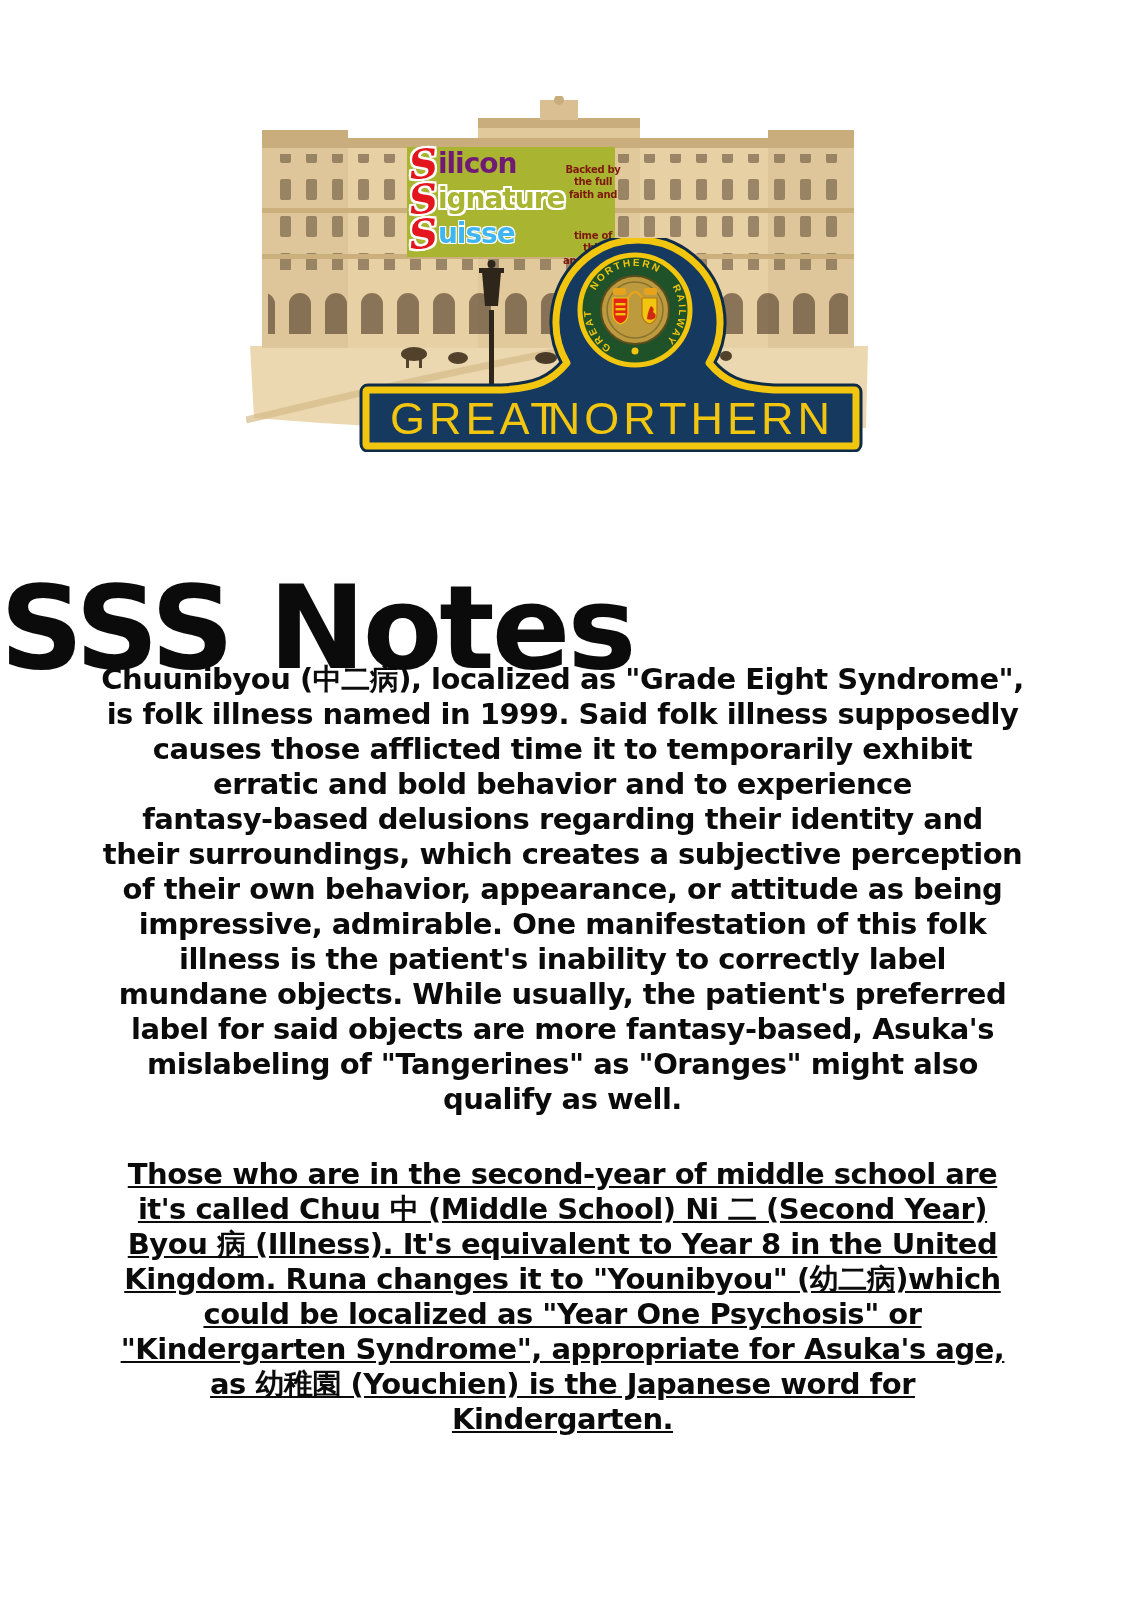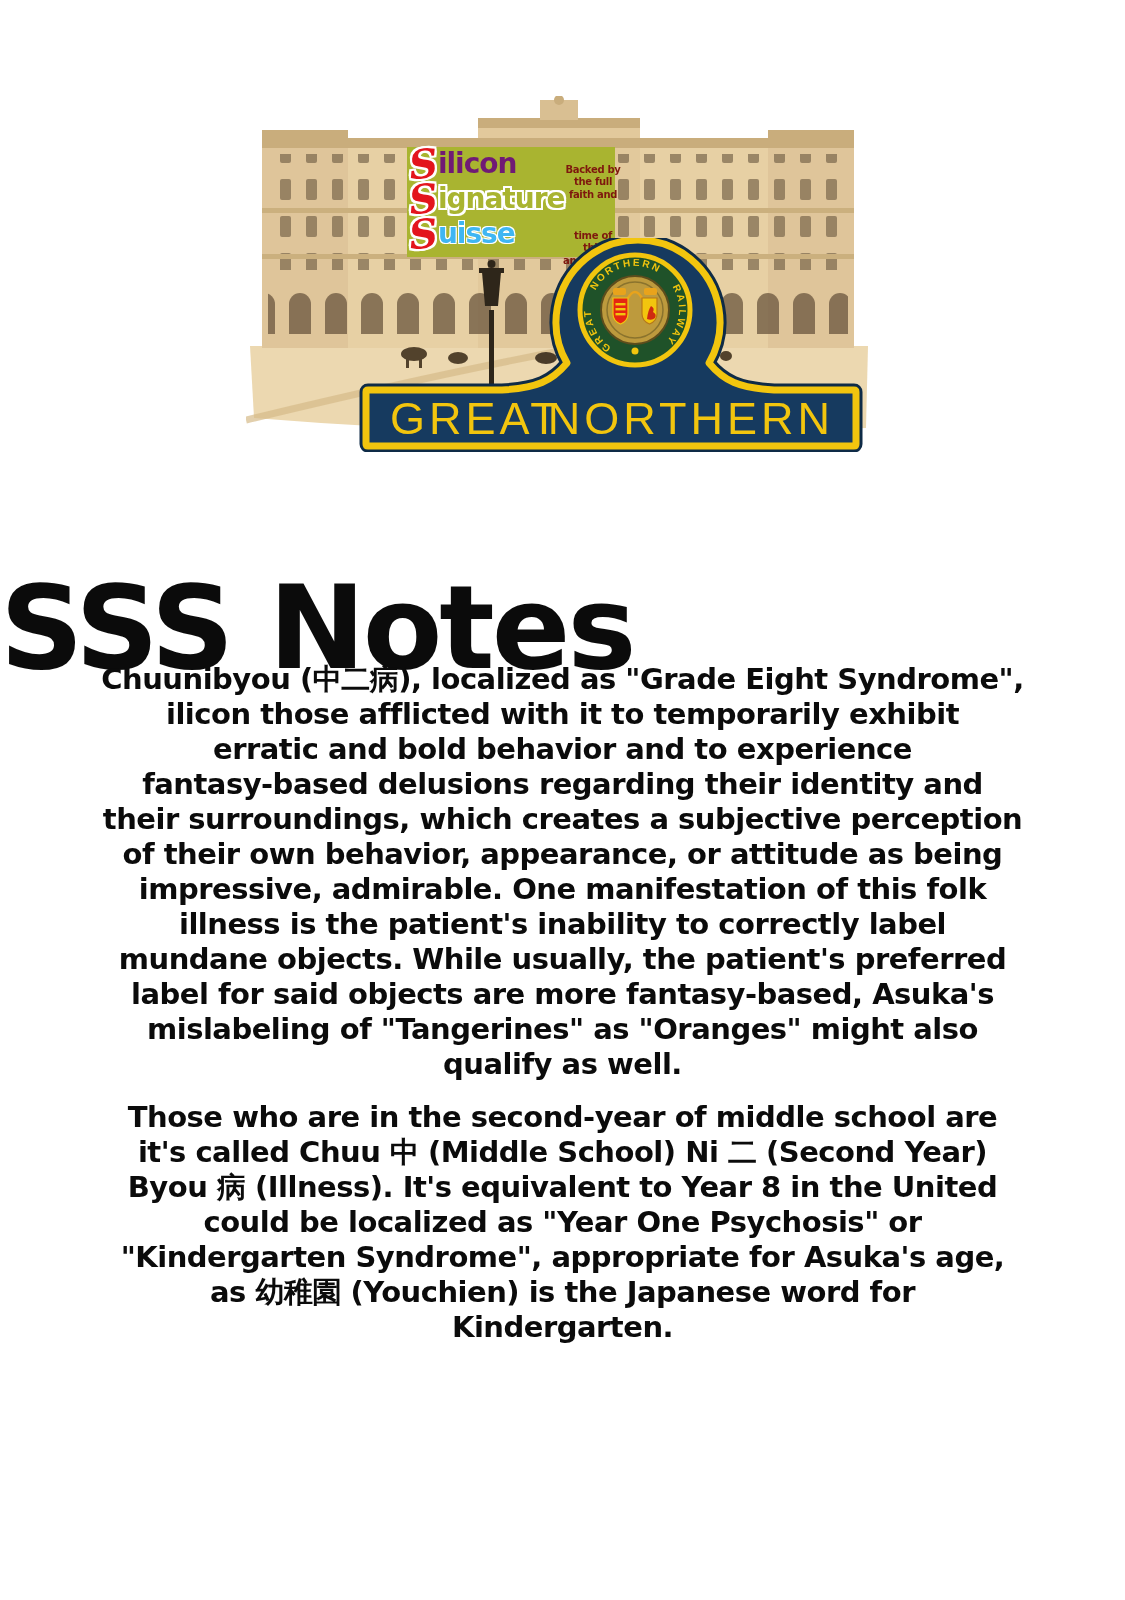--- a/index.html
+++ b/index.html
@@ -30,21 +30,21 @@
 
   
   .title{position:absolute;top:470px;left:0;width:1100px;
          font-size:116px;font-weight:bold;letter-spacing:-3px;color:#0b0b0b;line-height:160px;}
 
   
   .body-text{position:absolute;top:662px;left:50%;transform:translateX(-50%);
              width:1060px;text-align:center;color:#0b0b0b;font-weight:bold;
              font-size:29px;line-height:35px;letter-spacing:-0.5px;}
   .para{margin:0;}
-  .para + .para{margin-top:18px;}
+  .para + .para{margin-top:40px;text-decoration:underline;}
   .line{white-space:nowrap;}
 </style>
 </head>
 <body>
 
 <div class="page">
 
   <div class="logo">
 
     <svg class="building" viewBox="0 0 624 344">
@@ -156,36 +156,38 @@
       <text x="38" y="196" font-size="45" letter-spacing="4" fill="#f2c50e" font-family="'Liberation Sans',sans-serif">GREAT</text>
       <text x="482" y="196" text-anchor="end" font-size="45" letter-spacing="4" fill="#f2c50e" font-family="'Liberation Sans',sans-serif">NORTHERN</text>
     </svg>
   </div>
 
   <h1 class="title">SSS Notes</h1>
 
   <div class="body-text">
     <div class="para">
         <div class="line">Chuunibyou (中二病), localized as "Grade Eight Syndrome",</div>
-        <div class="line">ilicon those afflicted with it to temporarily exhibit</div>
+        <div class="line">is folk illness named in 1999. Said folk illness supposedly</div>
+        <div class="line">causes those afflicted time it to temporarily exhibit</div>
         <div class="line">erratic and bold behavior and to experience</div>
         <div class="line">fantasy-based delusions regarding their identity and</div>
         <div class="line">their surroundings, which creates a subjective perception</div>
         <div class="line">of their own behavior, appearance, or attitude as being</div>
         <div class="line">impressive, admirable. One manifestation of this folk</div>
         <div class="line">illness is the patient's inability to correctly label</div>
         <div class="line">mundane objects. While usually, the patient's preferred</div>
         <div class="line">label for said objects are more fantasy-based, Asuka's</div>
         <div class="line">mislabeling of "Tangerines" as "Oranges" might also</div>
         <div class="line">qualify as well.</div>
       </div>
     <div class="para">
         <div class="line">Those who are in the second-year of middle school are</div>
         <div class="line">it's called Chuu 中 (Middle School) Ni 二 (Second Year)</div>
         <div class="line">Byou 病 (Illness). It's equivalent to Year 8 in the United</div>
+        <div class="line">Kingdom. Runa changes it to "Younibyou" (幼二病)which</div>
         <div class="line">could be localized as "Year One Psychosis" or</div>
         <div class="line">"Kindergarten Syndrome", appropriate for Asuka's age,</div>
         <div class="line">as 幼稚園 (Youchien) is the Japanese word for</div>
         <div class="line">Kindergarten.</div>
       </div>
   </div>
 
 </div>
 
 </body></html>

